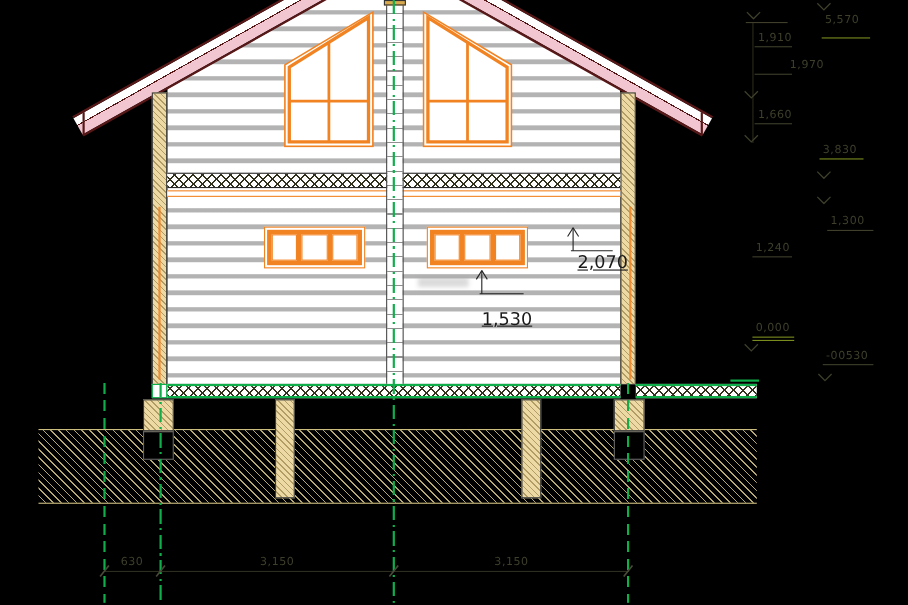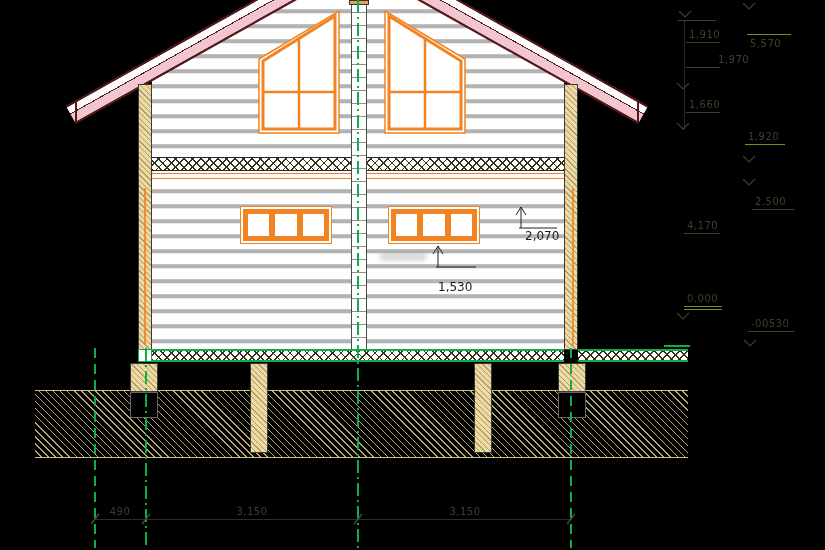--- a/index.html
+++ b/index.html
@@ -19,21 +19,21 @@
        repeating-linear-gradient(45deg,#32321c 0 1.2px,transparent 1.2px 6px),
        repeating-linear-gradient(-45deg,#32321c 0 1.2px,transparent 1.2px 6px);}
   .greenband{border-top:2px solid #0fae4b;border-bottom:2px solid #0fae4b;box-sizing:border-box;}
   
   .vaxis{width:2px;background:repeating-linear-gradient(180deg,#0fae4b 0 10px,transparent 10px 16px);}
   .vaxisdot{width:2px;background:repeating-linear-gradient(180deg,#0fae4b 0 13px,transparent 13px 17px,#0fae4b 17px 19px,transparent 19px 23px);}
   
   .roofband{height:17px;border-top:2px solid #581818;border-bottom:2px solid #581818;
      background:linear-gradient(180deg,#ffffff 0 7px,#581818 7px 8px,#f2c6d0 8px 17px);}
   .faint{color:#3f3f2c;font-size:10px;letter-spacing:.5px;white-space:nowrap;}
-  .dimtxt{color:#1a1a1a;font-size:12px;white-space:nowrap;}
+  .dimtxt{color:#1a1a1a;font-size:16px;white-space:nowrap;text-decoration:underline;}
   .oliveline{height:0;border-top:1.5px solid #7a8c1e;}
   .faintline{height:0;border-top:1px solid #3f3f2c;}
   .slab{background-image:repeating-linear-gradient(45deg,transparent 0 4px,rgba(214,198,135,.85) 4px 5px);
         border-top:1px solid #cbbd7e;border-bottom:1px solid #cbbd7e;box-sizing:border-box;}
   .pierburied{border:1px solid #666;box-sizing:border-box;}
   .win1f{border:1px solid #f28322;box-sizing:border-box;padding:2px;background:#fff;}
   .win1f .frame{border:2px solid #f28322;height:100%;box-sizing:border-box;display:flex;background:#f28322;gap:2px;padding:1px;}
   .win1f .pane{flex:1;background:#fff;border:1px solid #f28322;box-sizing:border-box;margin:1px;}
   .ticks{stroke:#4a4a38;stroke-width:1.5;}
 </style>
@@ -112,21 +112,21 @@
   <div class="abs vaxisdot" style="left:357px;top:0;height:548px;"></div>
   <div class="abs vaxis" style="left:570px;top:348px;height:200px;"></div>
 
   <div class="abs" style="left:95px;top:519px;width:477px;height:1px;background:#2e2e20;"></div>
   <svg class="abs" style="left:85px;top:510px;" width="500" height="20">
     <line class="ticks" x1="6" y1="14" x2="14" y2="4"></line>
     <line class="ticks" x1="57" y1="14" x2="65" y2="4"></line>
     <line class="ticks" x1="269" y1="14" x2="277" y2="4"></line>
     <line class="ticks" x1="482" y1="14" x2="490" y2="4"></line>
   </svg>
-  <div class="abs faint" style="left:98px;top:506px;width:44px;text-align:center;">490</div>
+  <div class="abs faint" style="left:98px;top:506px;width:44px;text-align:center;">630</div>
   <div class="abs faint" style="left:228px;top:506px;width:48px;text-align:center;">3,150</div>
   <div class="abs faint" style="left:441px;top:506px;width:48px;text-align:center;">3,150</div>
 
   <svg class="abs" style="left:512px;top:200px;" width="50" height="45">
     <line x1="9" y1="7" x2="9" y2="28" stroke="#222" stroke-width="1"></line>
     <line x1="4" y1="15" x2="9" y2="7" stroke="#222" stroke-width="1"></line>
     <line x1="14" y1="15" x2="9" y2="7" stroke="#222" stroke-width="1"></line>
     <line x1="7" y1="28" x2="45" y2="28" stroke="#222" stroke-width="1"></line>
   </svg>
   <div class="abs dimtxt" style="left:525px;top:229px;">2,070</div>
@@ -159,36 +159,36 @@
   <div class="abs faint" style="left:689px;top:99px;">1,660</div>
   <div class="abs faintline" style="left:686px;top:112px;width:34px;"></div>
 
   <svg class="abs" style="left:676px;top:122px;" width="14" height="8">
     <polyline points="1,1 7,7 13,1" fill="none" stroke="#3f3f2c" stroke-width="1.2"></polyline>
     </svg>
 
   <svg class="abs" style="left:742px;top:2px;" width="14" height="8">
     <polyline points="1,1 7,7 13,1" fill="none" stroke="#3f3f2c" stroke-width="1.2"></polyline>
     </svg>
-  <div class="abs faint" style="left:750px;top:38px;">5,570</div>
+  <div class="abs faint" style="left:750px;top:13px;">5,570</div>
   <div class="abs oliveline" style="left:747px;top:34px;width:44px;"></div>
 
-  <div class="abs faint" style="left:748px;top:131px;">1,920</div>
+  <div class="abs faint" style="left:748px;top:131px;">3,830</div>
   <div class="abs oliveline" style="left:745px;top:144px;width:40px;"></div>
   <svg class="abs" style="left:742px;top:155px;" width="14" height="8">
     <polyline points="1,1 7,7 13,1" fill="none" stroke="#3f3f2c" stroke-width="1.2"></polyline>
     </svg>
 
   <svg class="abs" style="left:742px;top:178px;" width="14" height="8">
     <polyline points="1,1 7,7 13,1" fill="none" stroke="#3f3f2c" stroke-width="1.2"></polyline>
     </svg>
-  <div class="abs faint" style="left:755px;top:196px;">2,500</div>
+  <div class="abs faint" style="left:755px;top:196px;">1,300</div>
   <div class="abs faintline" style="left:752px;top:209px;width:42px;"></div>
 
-  <div class="abs faint" style="left:687px;top:220px;">4,170</div>
+  <div class="abs faint" style="left:687px;top:220px;">1,240</div>
   <div class="abs faintline" style="left:684px;top:233px;width:36px;"></div>
 
   <div class="abs faint" style="left:687px;top:293px;text-align:right;">0,000</div>
   <div class="abs oliveline" style="left:684px;top:306px;width:38px;"></div>
   <div class="abs oliveline" style="left:684px;top:309px;width:38px;"></div>
   <svg class="abs" style="left:676px;top:312px;" width="14" height="8">
     <polyline points="1,1 7,7 13,1" fill="none" stroke="#3f3f2c" stroke-width="1.2"></polyline>
     </svg>
 
   <div class="abs faint" style="left:751px;top:318px;">-00530</div>

